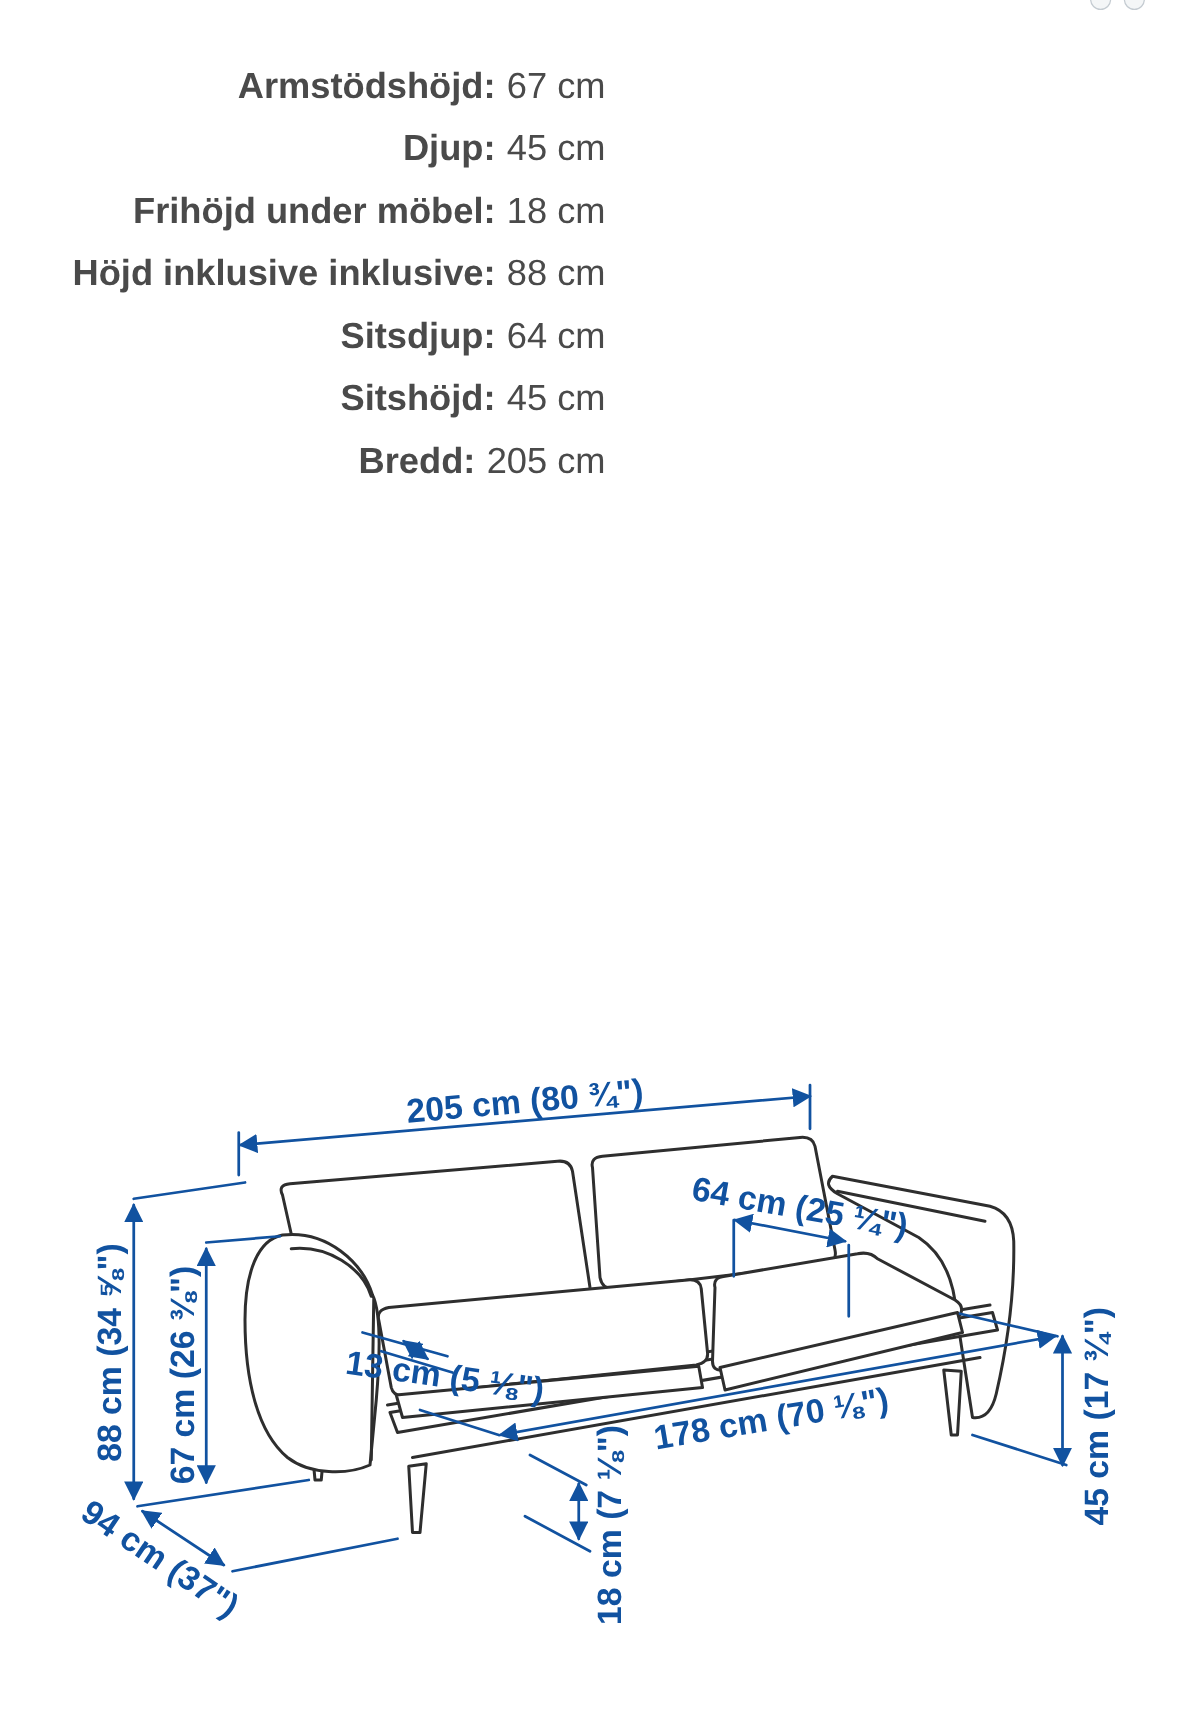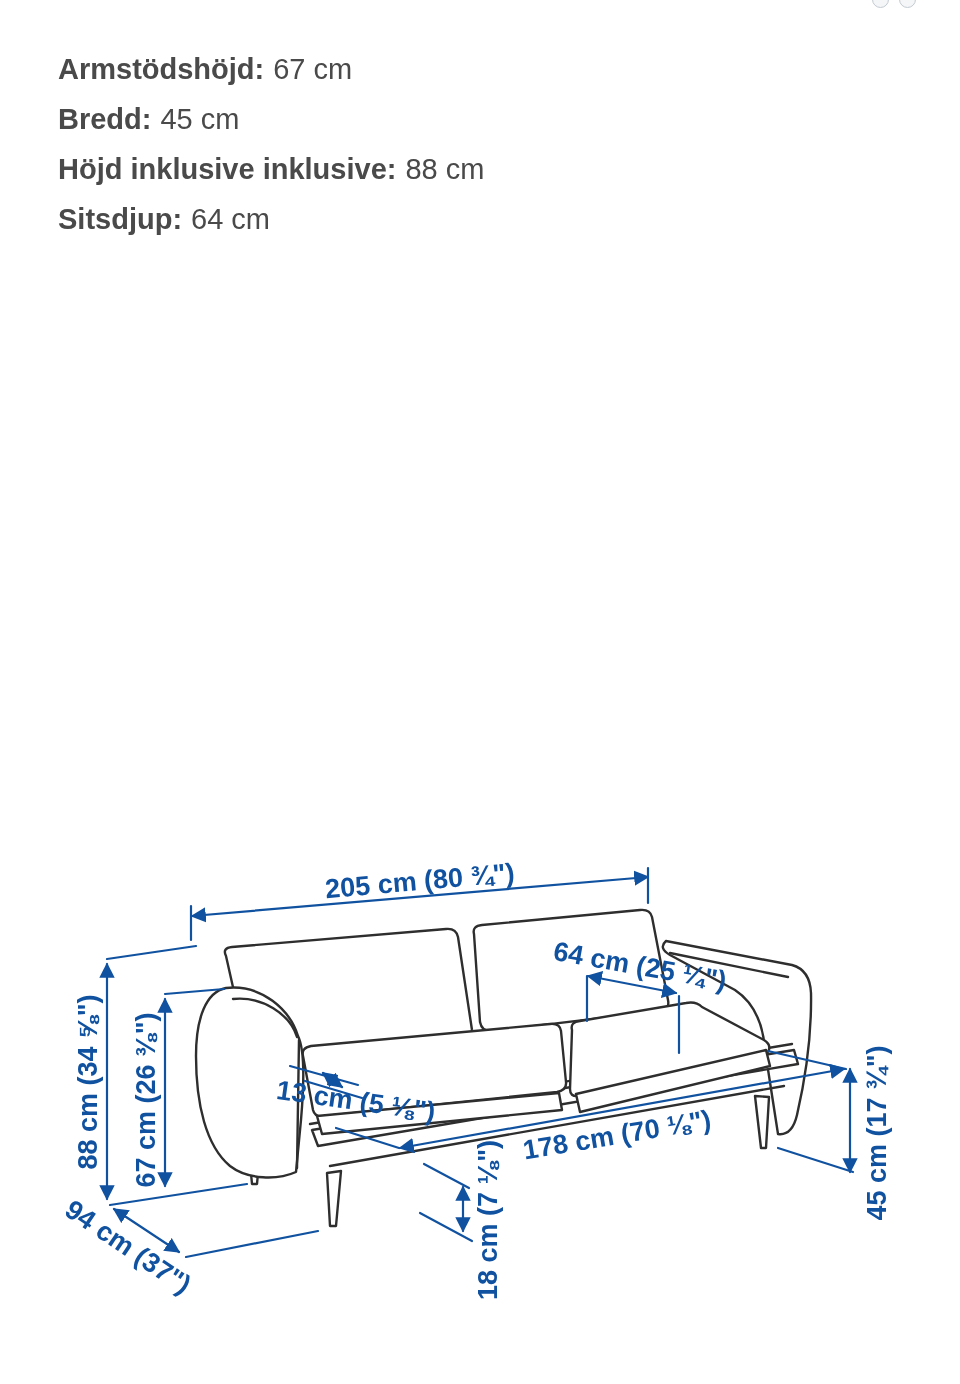--- a/index.html
+++ b/index.html
@@ -12,21 +12,21 @@
   
   .partial-icon{
     position:absolute;top:-9px;width:15px;height:15px;
     border:1.5px solid #c4cbd1;border-radius:50%;background:#f4f6f7;
   }
   
   .spec-list{
     position:absolute;left:58px;top:44px;margin:0;padding:0;list-style:none;
   }
   .spec-row{
-    font-size:29px;line-height:50px;color:var(--text,#4a4a4a);white-space:nowrap;
+    font-size:29px;line-height:50px;color:var(--text,#4a4a4a);white-space:nowrap;text-align:right;
   }
   .spec-label{font-weight:700;margin-right:9px;}
   .spec-value{font-weight:400;}
   
   .diagram{position:absolute;left:0;top:830px;}
   .sofa path, .sofa line{
     fill:#ffffff;stroke:var(--outline,#2e2e2e);stroke-width:2.4;
     stroke-linejoin:round;stroke-linecap:round;
   }
   .sofa .open{fill:none;}
@@ -43,27 +43,36 @@
 
 <div class="partial-icon" style="left:872px"></div>
 <div class="partial-icon" style="left:899px"></div>
 
 <ul class="spec-list">
 
 <li class="spec-row">
     <span class="spec-label">Armstödshöjd:</span><span class="spec-value">67 cm</span>
   </li>
     <li class="spec-row">
-    <span class="spec-label">Bredd:</span><span class="spec-value">45 cm</span>
+    <span class="spec-label">Djup:</span><span class="spec-value">45 cm</span>
+  </li>
+    <li class="spec-row">
+    <span class="spec-label">Frihöjd under möbel:</span><span class="spec-value">18 cm</span>
   </li>
     <li class="spec-row">
     <span class="spec-label">Höjd inklusive inklusive:</span><span class="spec-value">88 cm</span>
   </li>
     <li class="spec-row">
     <span class="spec-label">Sitsdjup:</span><span class="spec-value">64 cm</span>
+  </li>
+    <li class="spec-row">
+    <span class="spec-label">Sitshöjd:</span><span class="spec-value">45 cm</span>
+  </li>
+    <li class="spec-row">
+    <span class="spec-label">Bredd:</span><span class="spec-value">205 cm</span>
   </li>
   </ul>
 
 <svg class="diagram" width="960" height="554" viewBox="0 830 960 554" xmlns="http://www.w3.org/2000/svg">
   <defs>
     <marker id="ah" viewBox="0 0 10 10" refX="9" refY="5" markerWidth="7" markerHeight="7" orient="auto-start-reverse">
       <path d="M0,0 L10,5 L0,10 Z"></path>
     </marker>
   </defs>
 

